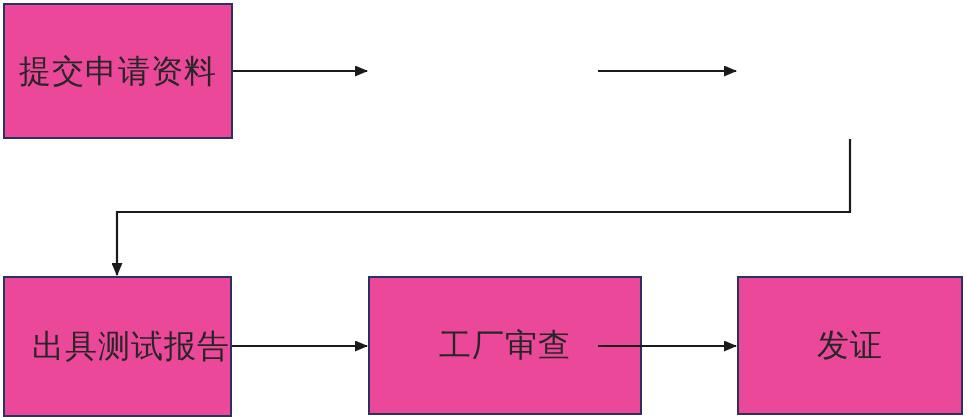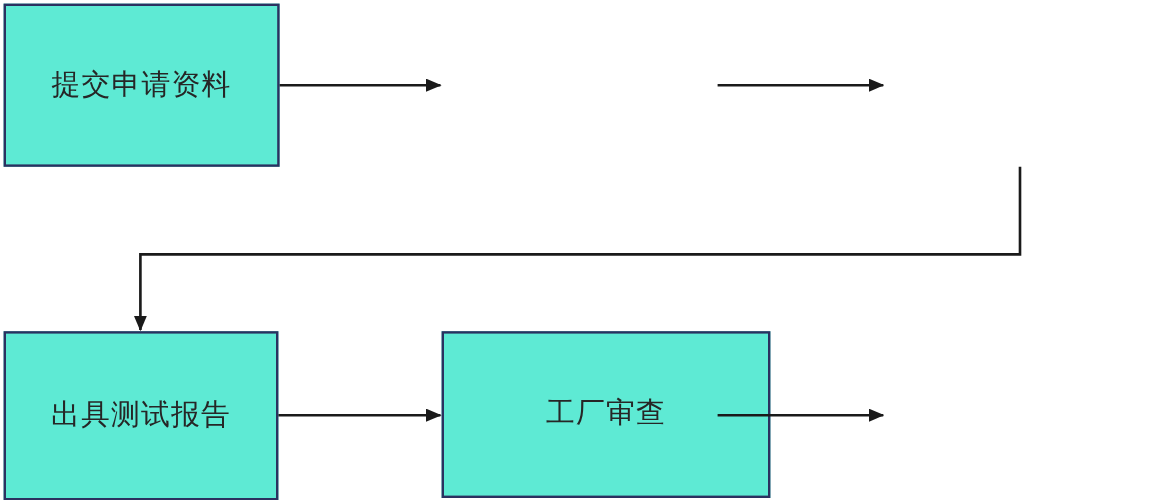--- a/index.html
+++ b/index.html
@@ -11,36 +11,36 @@
   .canvas {
     position: relative;
     width: 967px;
     height: 417px;
     background: #ffffff;
     overflow: hidden;
   }
   .flow-node {
     position: absolute;
     box-sizing: border-box;
-    background: #5eead4;
+    background: #ec4899;
     border: 2.5px solid #2B3160;
     display: flex;
     align-items: center;
     justify-content: center;
     text-align: center;
-    font-size: 24px;
+    font-size: 32px;
     letter-spacing: 1px;
     color: #262626;
     line-height: 1.2;
     font-family: Liberation Serif, serif;
   }
   .node-1 { left: 3px;   top: 3px;   width: 230px; height: 136px; }
   .node-2 { left: 368px; top: 3px;   width: 230px; height: 136px; }
   .node-3 { left: 737px; top: 3px;   width: 226px; height: 136px; }
-  .node-4 { left: 3px;   top: 276px; width: 229px; height: 141px; }
+  .node-4 { left: 3px;   top: 276px; width: 229px; height: 141px; justify-content: flex-end; }
   .node-5 { left: 368px; top: 276px; width: 274px; height: 139px; }
   .node-6 { left: 737px; top: 276px; width: 226px; height: 139px; }
   .arrow-layer {
     position: absolute;
     left: 0;
     top: 0;
     width: 967px;
     height: 417px;
     pointer-events: none;
   }
@@ -57,20 +57,23 @@
 
 
   <div class="flow-node node-4">
     <span>出具测试报告</span>
   </div>
 
   <div class="flow-node node-5">
     <span>工厂审查</span>
   </div>
 
+  <div class="flow-node node-6">
+    <span>发证</span>
+  </div>
 
   <svg class="arrow-layer" width="967" height="417" viewBox="0 0 967 417" xmlns="http://www.w3.org/2000/svg">
     <defs>
       <marker id="arrowhead" markerWidth="13" markerHeight="11" refX="12" refY="5.5" orient="auto" markerUnits="userSpaceOnUse">
         <path d="M0,0 L13,5.5 L0,11 Z" fill="#1A1A1A"></path>
       </marker>
     </defs>
     <line x1="233" y1="71" x2="367" y2="71" stroke="#1A1A1A" stroke-width="2.2" marker-end="url(#arrowhead)"></line>
     <line x1="598" y1="71" x2="736" y2="71" stroke="#1A1A1A" stroke-width="2.2" marker-end="url(#arrowhead)"></line>
     <polyline points="850,139 850,212 117,212 117,275" fill="none" stroke="#1A1A1A" stroke-width="2.2" marker-end="url(#arrowhead)"></polyline>

